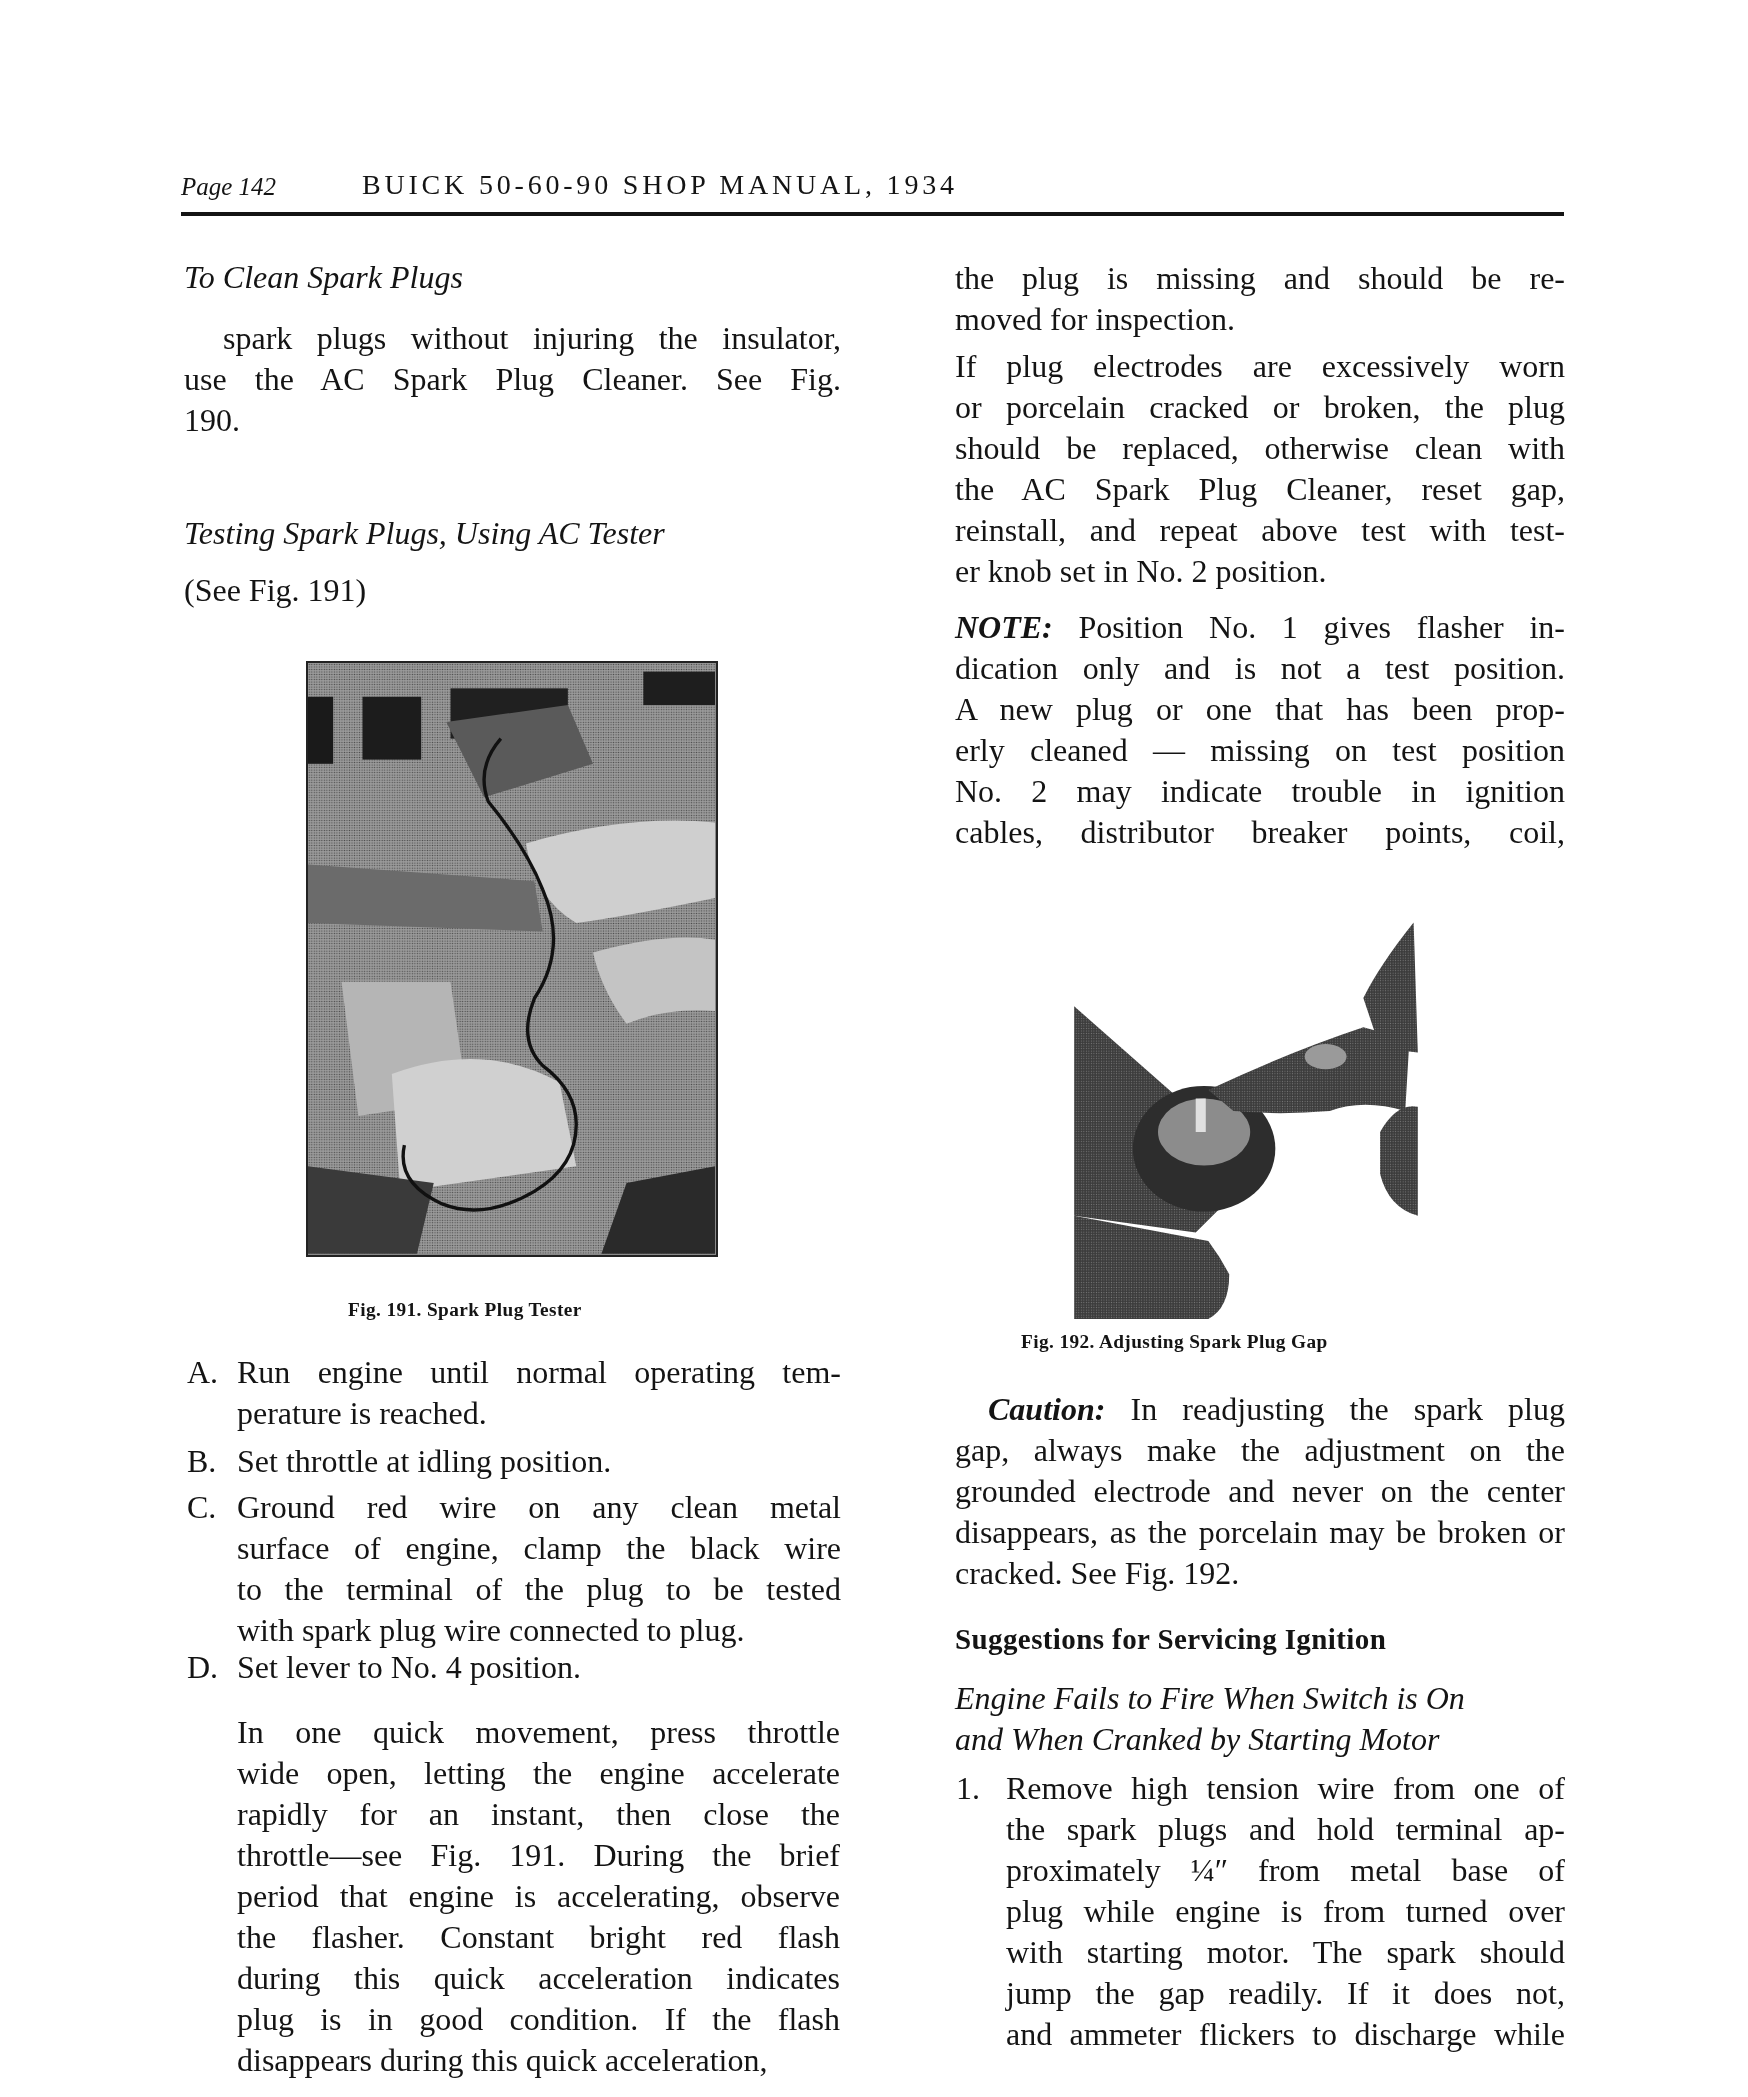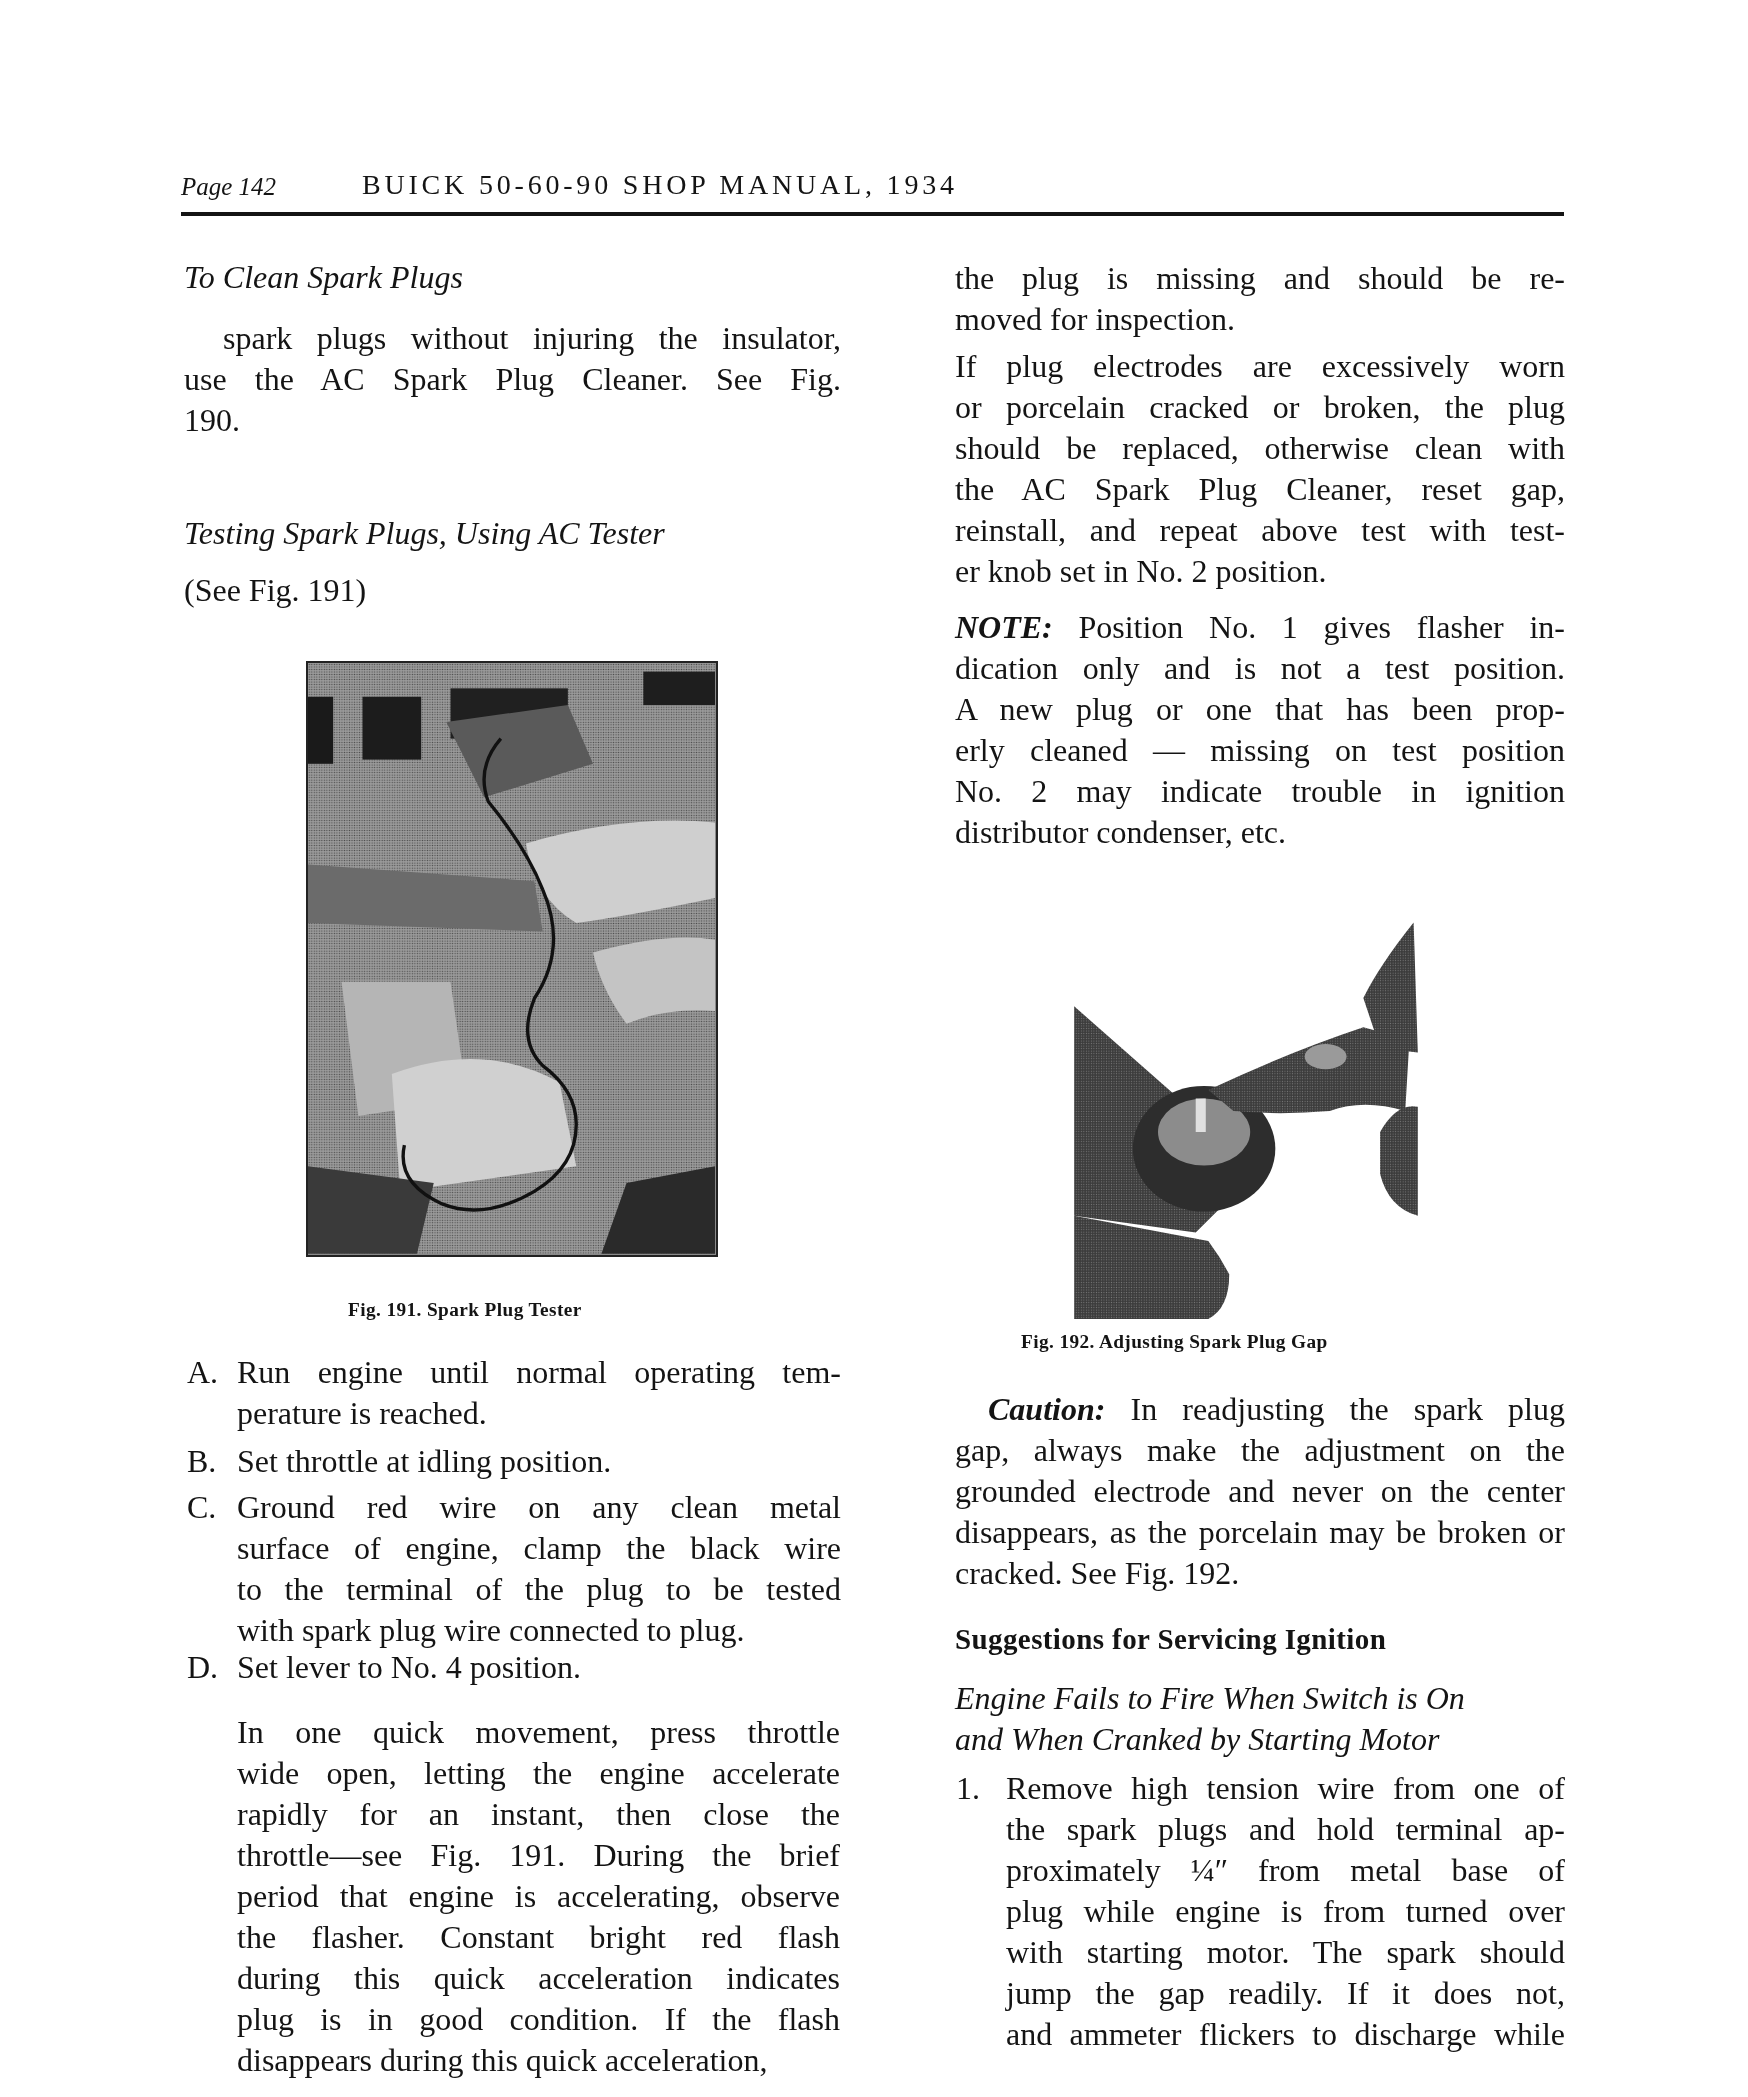--- a/index.html
+++ b/index.html
@@ -127,21 +127,21 @@
     <div class="ln last">er knob set in No. 2 position.</div>
   </div>
 
 <div class="abs right-col blk" style="top:607px;">
   <div class="ln"><span class="lead-bold">NOTE:</span><span> Position No. 1 gives flasher in-</span></div>
   <div>
       <div class="ln">dication only and is not a test position.</div>
       <div class="ln">A new plug or one that has been prop-</div>
       <div class="ln">erly cleaned — missing on test position</div>
       <div class="ln">No. 2 may indicate trouble in ignition</div>
-      <div class="ln last">distributor condenser, etc.</div>
+      <div class="ln">cables, distributor breaker points, coil,</div>
     </div>
 </div>
 
 <div class="abs photo192" title="Pliers adjusting spark plug electrode gap">
   <svg width="352" height="405" viewBox="0 0 840 966">
     <defs>
       <pattern id="dots2" width="6" height="6" patternUnits="userSpaceOnUse">
         <rect width="6" height="6" fill="#3c3c3c"></rect>
         <circle cx="3" cy="3" r="1.4" fill="#7a7a7a"></circle>
       </pattern>

